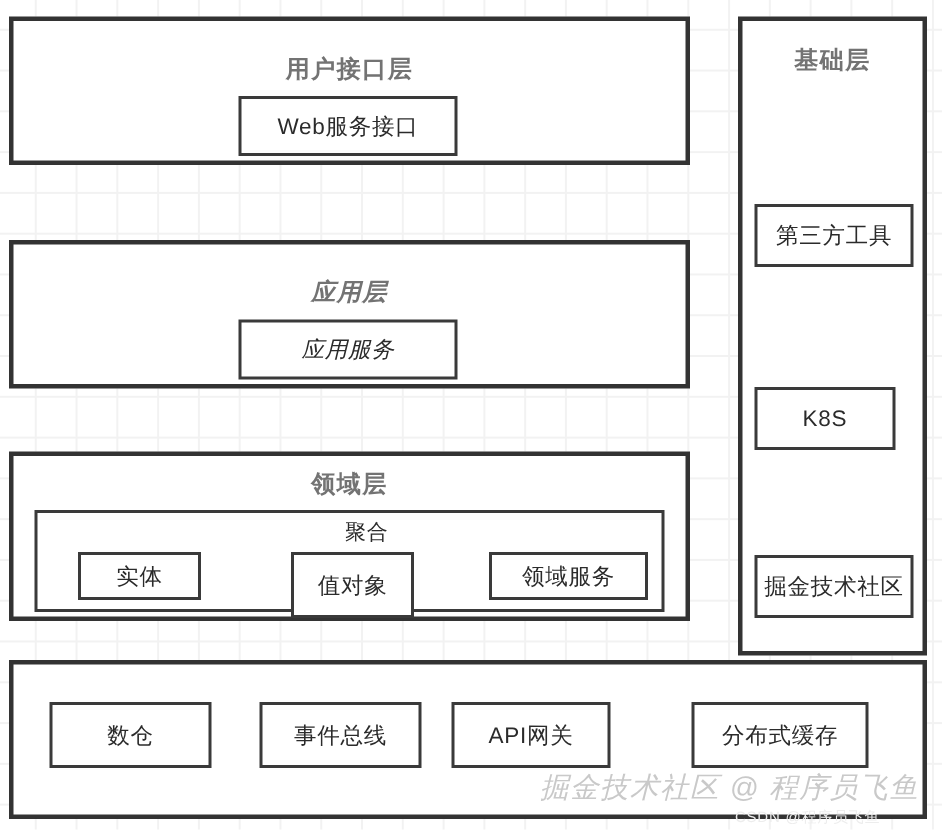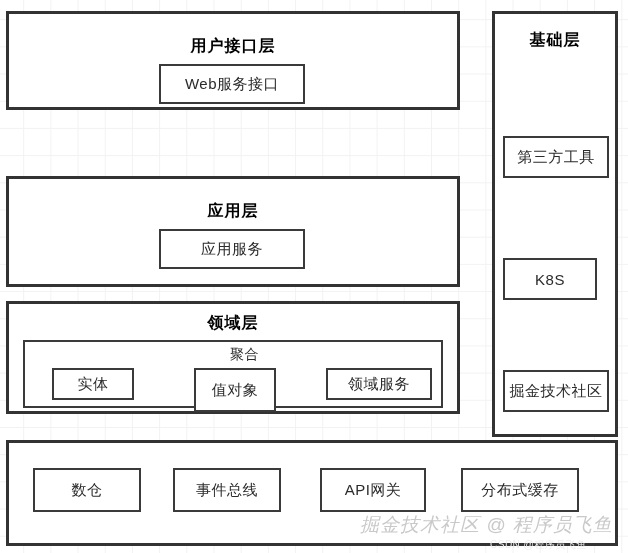--- a/index.html
+++ b/index.html
@@ -47,38 +47,38 @@
     letter-spacing: 0.5px;
     white-space: nowrap;
   }
   .layer-title {
     position: absolute;
     left: 0;
     right: 0;
     text-align: center;
     font-size: 16px;
     font-weight: bold;
-    color: #000000;
+    color: #737373;
     letter-spacing: 1px;
     white-space: nowrap;
   }
   .group-title {
     position: absolute;
     left: 0;
     right: 0;
     text-align: center;
     font-size: 14px;
     color: #2b2b2b;
     letter-spacing: 0.5px;
     white-space: nowrap;
   }
 
   
   #ui-layer   { left: 6px;  top: 11px;  width: 454px; height: 99px; }
-  #app-layer  { left: 6px;  top: 176px; width: 454px; height: 111px; }
+  #app-layer  { left: 6px;  top: 160px; width: 454px; height: 99px; font-style: italic; }
   #dom-layer  { left: 6px;  top: 301px; width: 454px; height: 113px; }
   #infra-layer{ left: 492px;top: 11px;  width: 126px; height: 426px; }
   #bottom-layer { left: 6px; top: 440px; width: 612px; height: 106px; }
 
   #ui-title  { top: 22px; }
   #app-title { top: 22px; }
   #dom-title { top: 9px; }
   #infra-title { top: 16px; }
 
   #ui-node    { left: 150px; top: 50px;  width: 146px; height: 40px; }
@@ -99,21 +99,21 @@
   #domsvc-node  { left: 301px; top: 26px; width: 106px; height: 32px; }
 
   
   #tool-node  { left: 8px; top: 122px; width: 106px; height: 42px; }
   #k8s-node   { left: 8px; top: 244px; width: 94px; height: 42px; }
   #tx-node    { left: 8px; top: 356px; width: 106px; height: 42px; }
 
   
   #dw-node    { left: 24px;  top: 25px; width: 108px; height: 44px; }
   #bus-node   { left: 164px; top: 25px; width: 108px; height: 44px; }
-  #gw-node    { left: 311px; top: 25px; width: 106px; height: 44px; }
+  #gw-node    { left: 292px; top: 25px; width: 106px; height: 44px; }
   #cache-node { left: 452px; top: 25px; width: 118px; height: 44px; }
 
   
   #watermark-main {
     position: absolute;
     left: 360px;
     top: 512px;
     font-size: 19px;
     color: #c9c9c9;
     font-style: italic;

